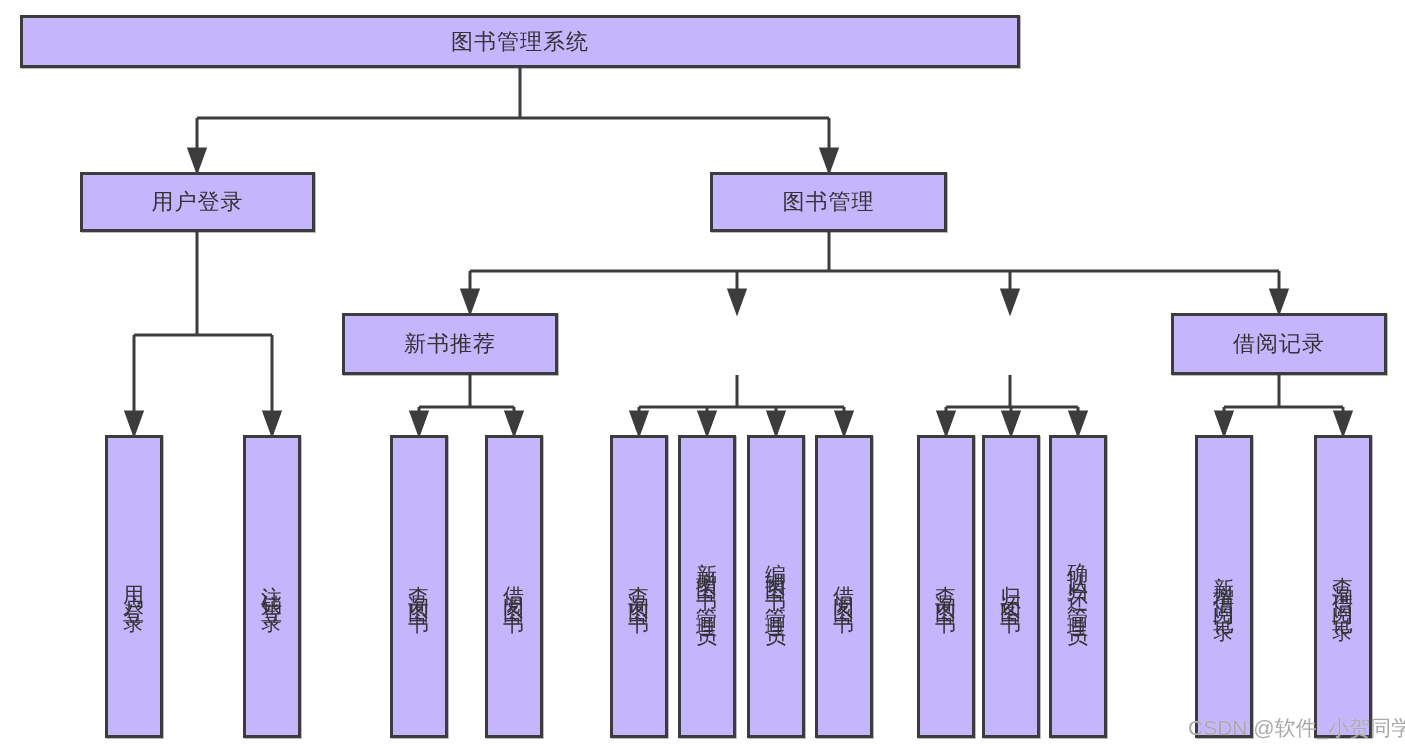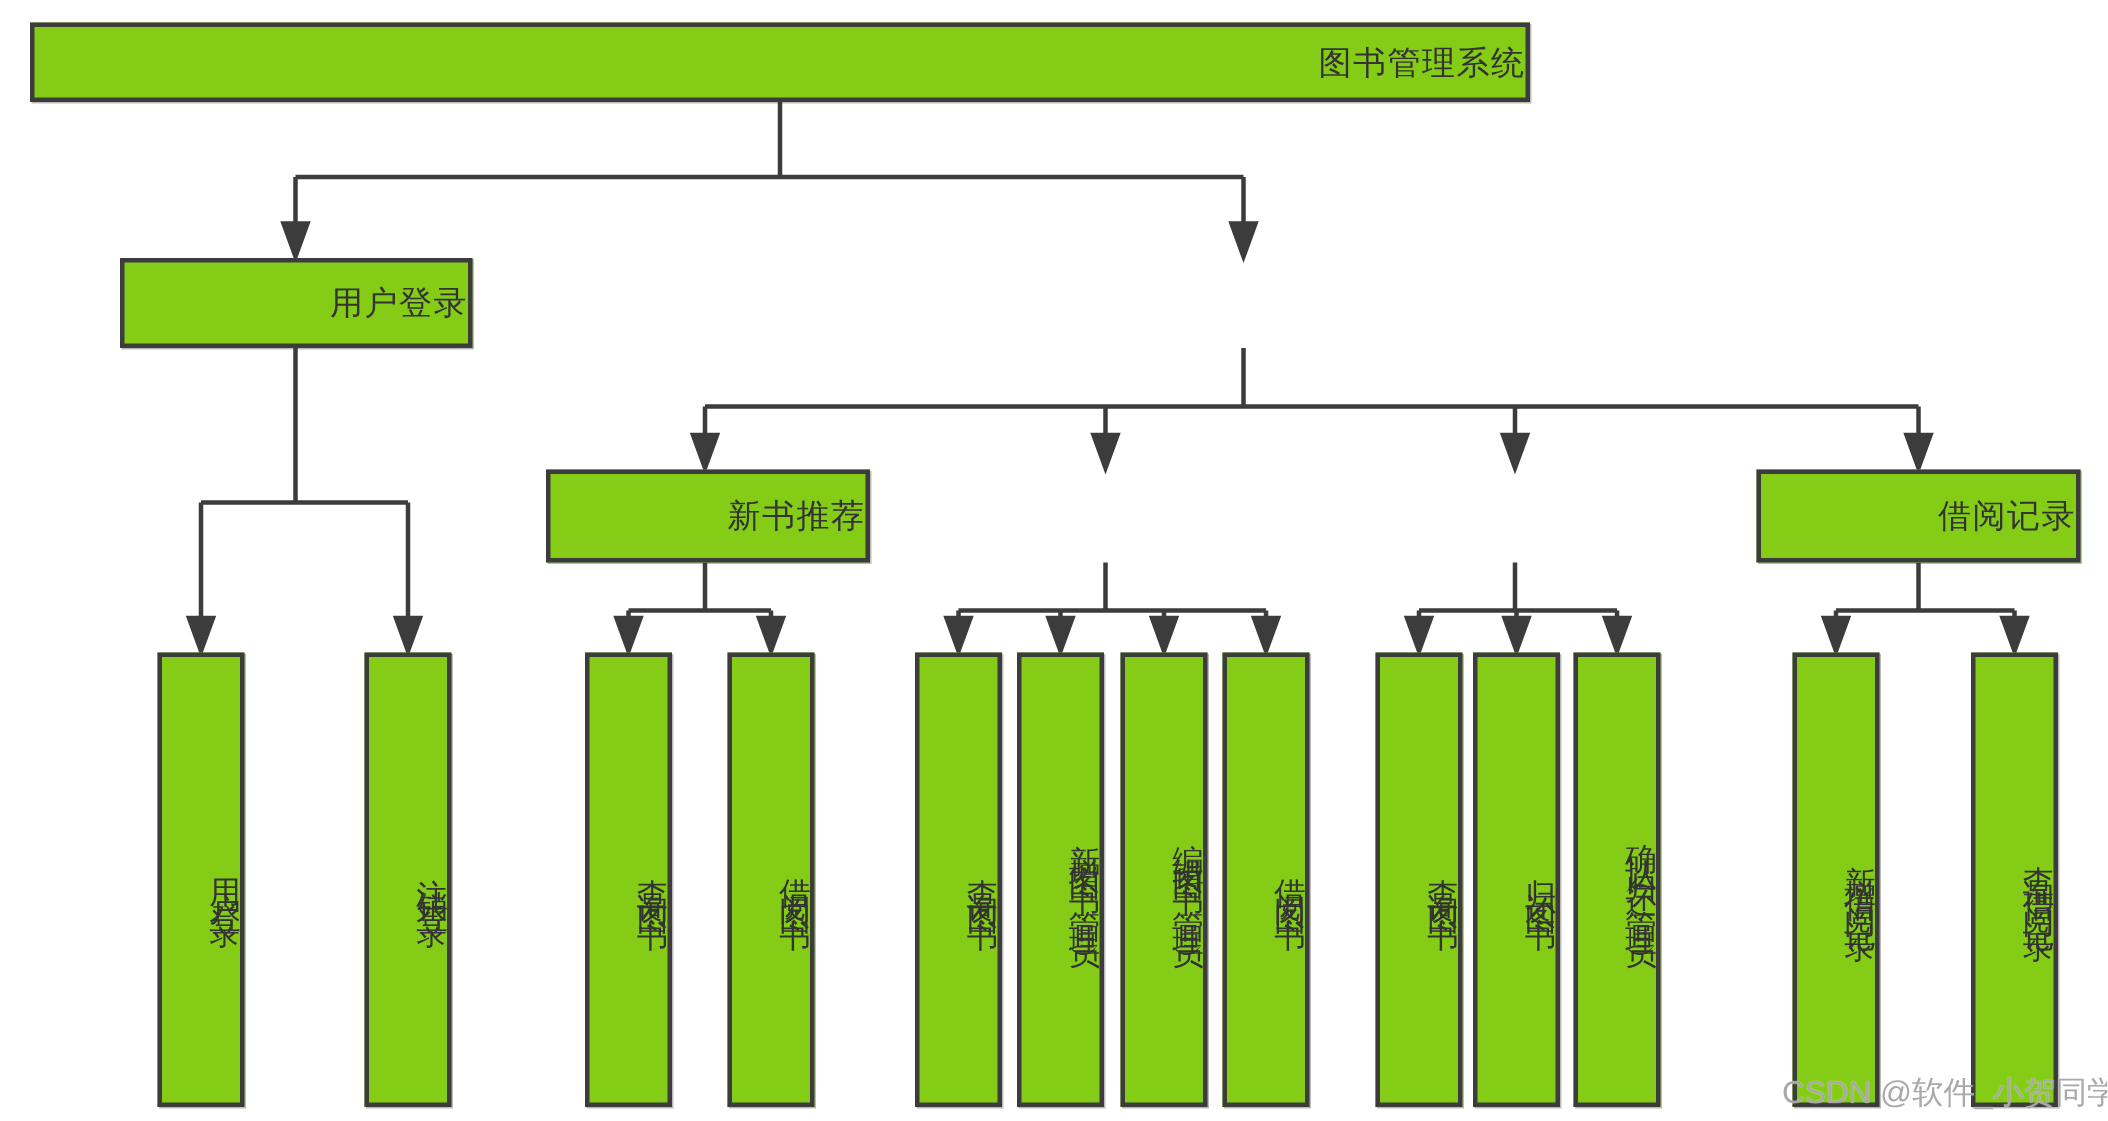--- a/index.html
+++ b/index.html
@@ -3,22 +3,22 @@
 <meta charset="utf-8">
 <style>
   html,body{margin:0;padding:0;background:#fff;}
   body{font-family:"Liberation Sans","DejaVu Sans",sans-serif;}
   .canvas{
     position:relative;width:1405px;height:747px;background:#fff;overflow:hidden;
   }
   svg.wires{position:absolute;left:0;top:0;pointer-events:none;}
   .box{
     position:absolute;box-sizing:border-box;
-    border:3px solid #3c3c3c;background:#84cc16;color:#333;
-    display:flex;align-items:center;justify-content:flex-end;
+    border:3px solid #3c3c3c;background:#c4b5fd;color:#333;
+    display:flex;align-items:center;justify-content:center;
     box-shadow:1px 1px 0 rgba(60,60,60,0.35);
   }
   .h-label{font-size:22px;letter-spacing:1px;white-space:nowrap;}
   .leaf{width:58px;height:303px;top:435px;}
   .leaf .v-label{
     writing-mode:vertical-rl;text-orientation:mixed;
     font-size:21px;letter-spacing:9px;line-height:1;white-space:nowrap;
   }
   .root-box{left:20px;top:15px;width:1000px;height:53px;}
   .l2-box{top:172px;height:60px;}
@@ -79,22 +79,25 @@
     </g>
   </svg>
 
   <div class="box root-box">
     <span class="h-label">图书管理系统</span>
   </div>
 
   <div class="box l2-box" style="left:80px;width:235px;">
     <span class="h-label">用户登录</span>
   </div>
+  <div class="box l2-box" style="left:710px;width:237px;">
+    <span class="h-label">图书管理</span>
+  </div>
 
-  <div class="box l3-box" style="left:364px;">
+  <div class="box l3-box" style="left:342px;">
     <span class="h-label">新书推荐</span>
   </div>
   <div class="box l3-box" style="left:1171px;">
     <span class="h-label">借阅记录</span>
   </div>
 
   <div class="box leaf" style="left:105px;">
     <span class="v-label">用户登录</span>
   </div>
   <div class="box leaf" style="left:243px;">

